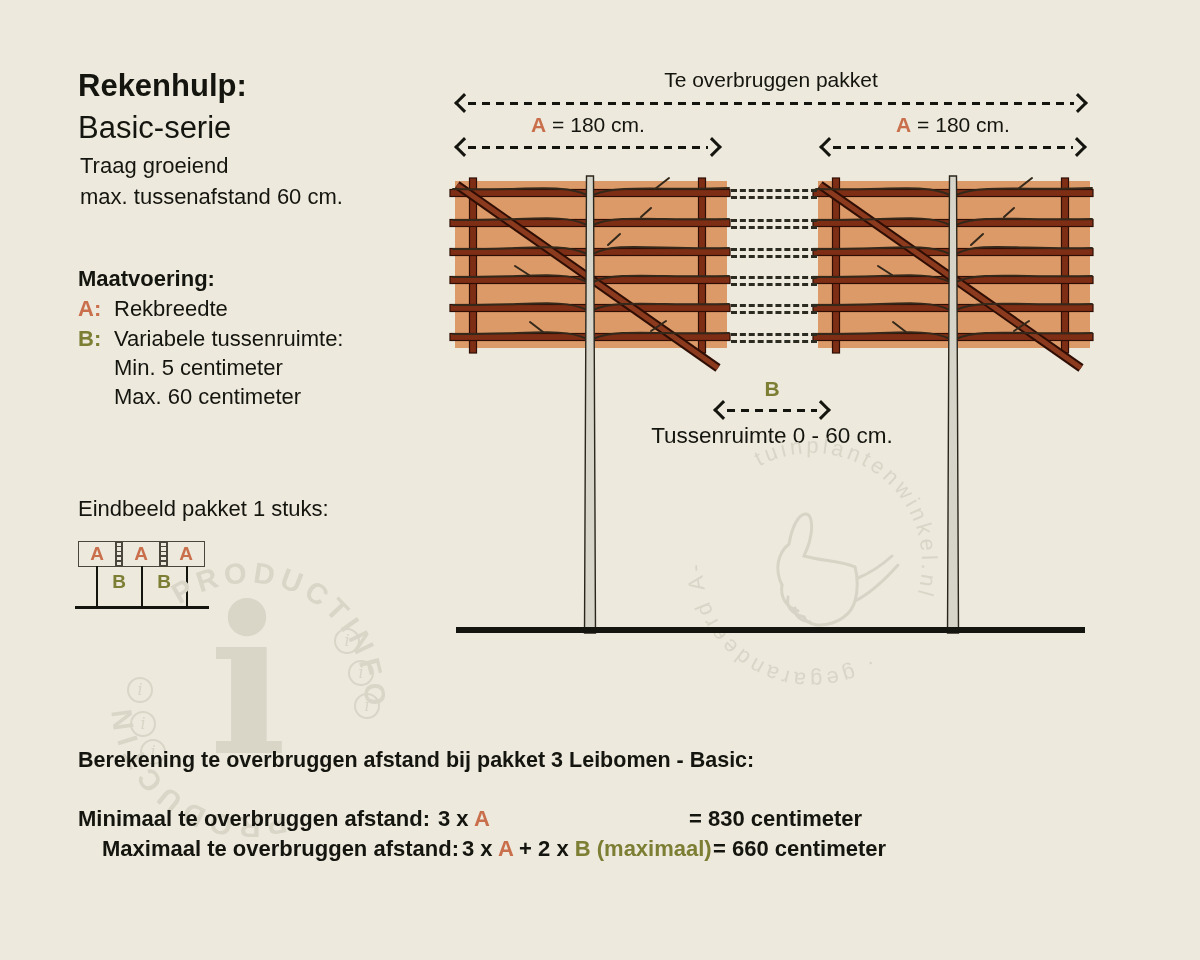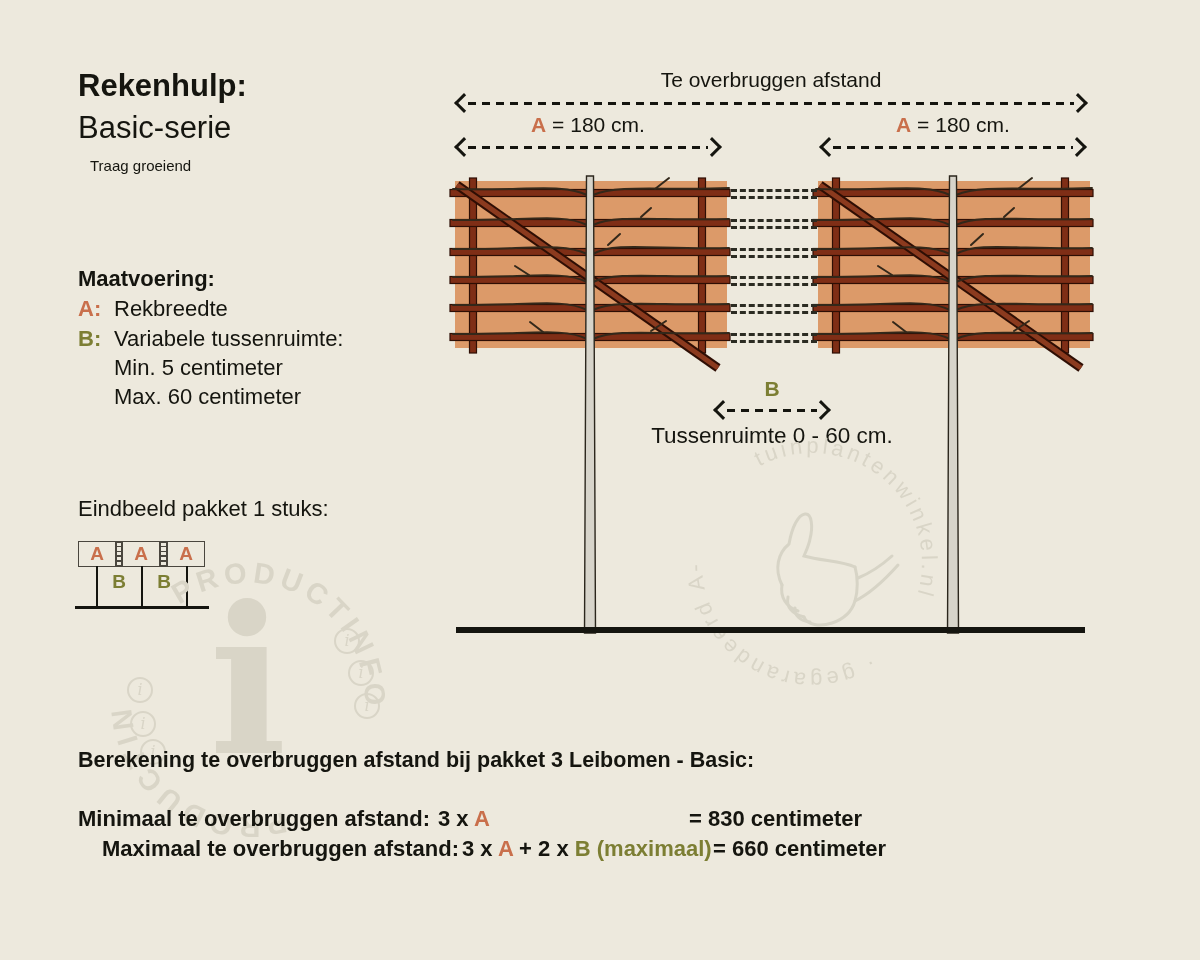--- a/index.html
+++ b/index.html
@@ -8,21 +8,21 @@
   .abs{position:absolute;}
   .ctr{text-align:center;}
   .b{font-weight:bold;}
   .pre{white-space:pre;}
   .a-col{color:#C96F4B;}
   .b-col{color:#7C7E33;}
 
   
   #title{left:78px;top:68px;font-size:31px;font-weight:bold;}
   #subtitle{left:78px;top:110px;font-size:31px;}
-  #info-lines{left:90px;top:150px;font-size:15px;line-height:31px;}
+  #info-lines{left:80px;top:150px;font-size:22px;line-height:31px;}
   #maat-head{left:78px;top:266px;font-size:22px;font-weight:bold;}
   .maat-row{left:78px;font-size:22px;}
   .maat-key{display:inline-block;width:36px;font-weight:bold;}
   .maat-sub{left:114px;font-size:22px;}
 
   
   #eind-head{left:78px;top:496px;font-size:22px;}
   .ebox{top:541px;width:38px;height:26px;border:1.6px solid #4A463E;box-sizing:border-box;
         text-align:center;line-height:23px;font-size:19px;font-weight:bold;color:#C96F4B;}
   .ehatch{top:541px;height:26px;border-left:1.6px solid #4A463E;border-right:1.6px solid #4A463E;
@@ -71,20 +71,21 @@
   .calc-formula{position:absolute;left:438px;}
   .calc-result{position:absolute;left:689px;}
 </style>
 </head>
 <body>
 
 <div class="abs" id="title">Rekenhulp:</div>
 <div class="abs" id="subtitle">Basic-serie</div>
 <div class="abs" id="info-lines">
   <div>Traag groeiend</div>
+  <div>max. tussenafstand 60 cm.</div>
 </div>
 
 <div class="abs" id="maat-head">Maatvoering:</div>
 <div class="abs maat-row" style="top:296px">
   <span class="maat-key a-col">A:</span><span>Rekbreedte</span>
 </div>
 <div class="abs maat-row" style="top:326px">
   <span class="maat-key b-col">B:</span><span>Variabele tussenruimte:</span>
 </div>
 <div class="abs maat-sub" style="top:355px">Min. 5 centimeter</div>
@@ -96,21 +97,21 @@
 <div class="abs ebox" style="left:122px">A</div>
 <div class="abs ehatch" style="left:160px;width:7px"></div>
 <div class="abs ebox" style="left:167px">A</div>
 <div class="abs etrunk" style="left:96px"></div>
 <div class="abs etrunk" style="left:141px"></div>
 <div class="abs etrunk" style="left:186px"></div>
 <div class="abs eb" style="left:104px">B</div>
 <div class="abs eb" style="left:149px">B</div>
 <div class="abs" id="eground"></div>
 
-<div class="abs ctr" id="top-arrow-label">Te overbruggen afstand</div>
+<div class="abs ctr" id="top-arrow-label">Te overbruggen pakket</div>
 <div class="abs arrow" id="top-arrow">
   <span class="chev l"></span>
   <span class="dash"></span>
   <span class="chev r"></span>
 </div>
 
 <div class="abs ctr span-label" id="span-a1">
   <span class="a-col b">A</span><span class="pre"> = 180 cm.</span>
 </div>
 <div class="abs arrow" id="arrow-a1">

